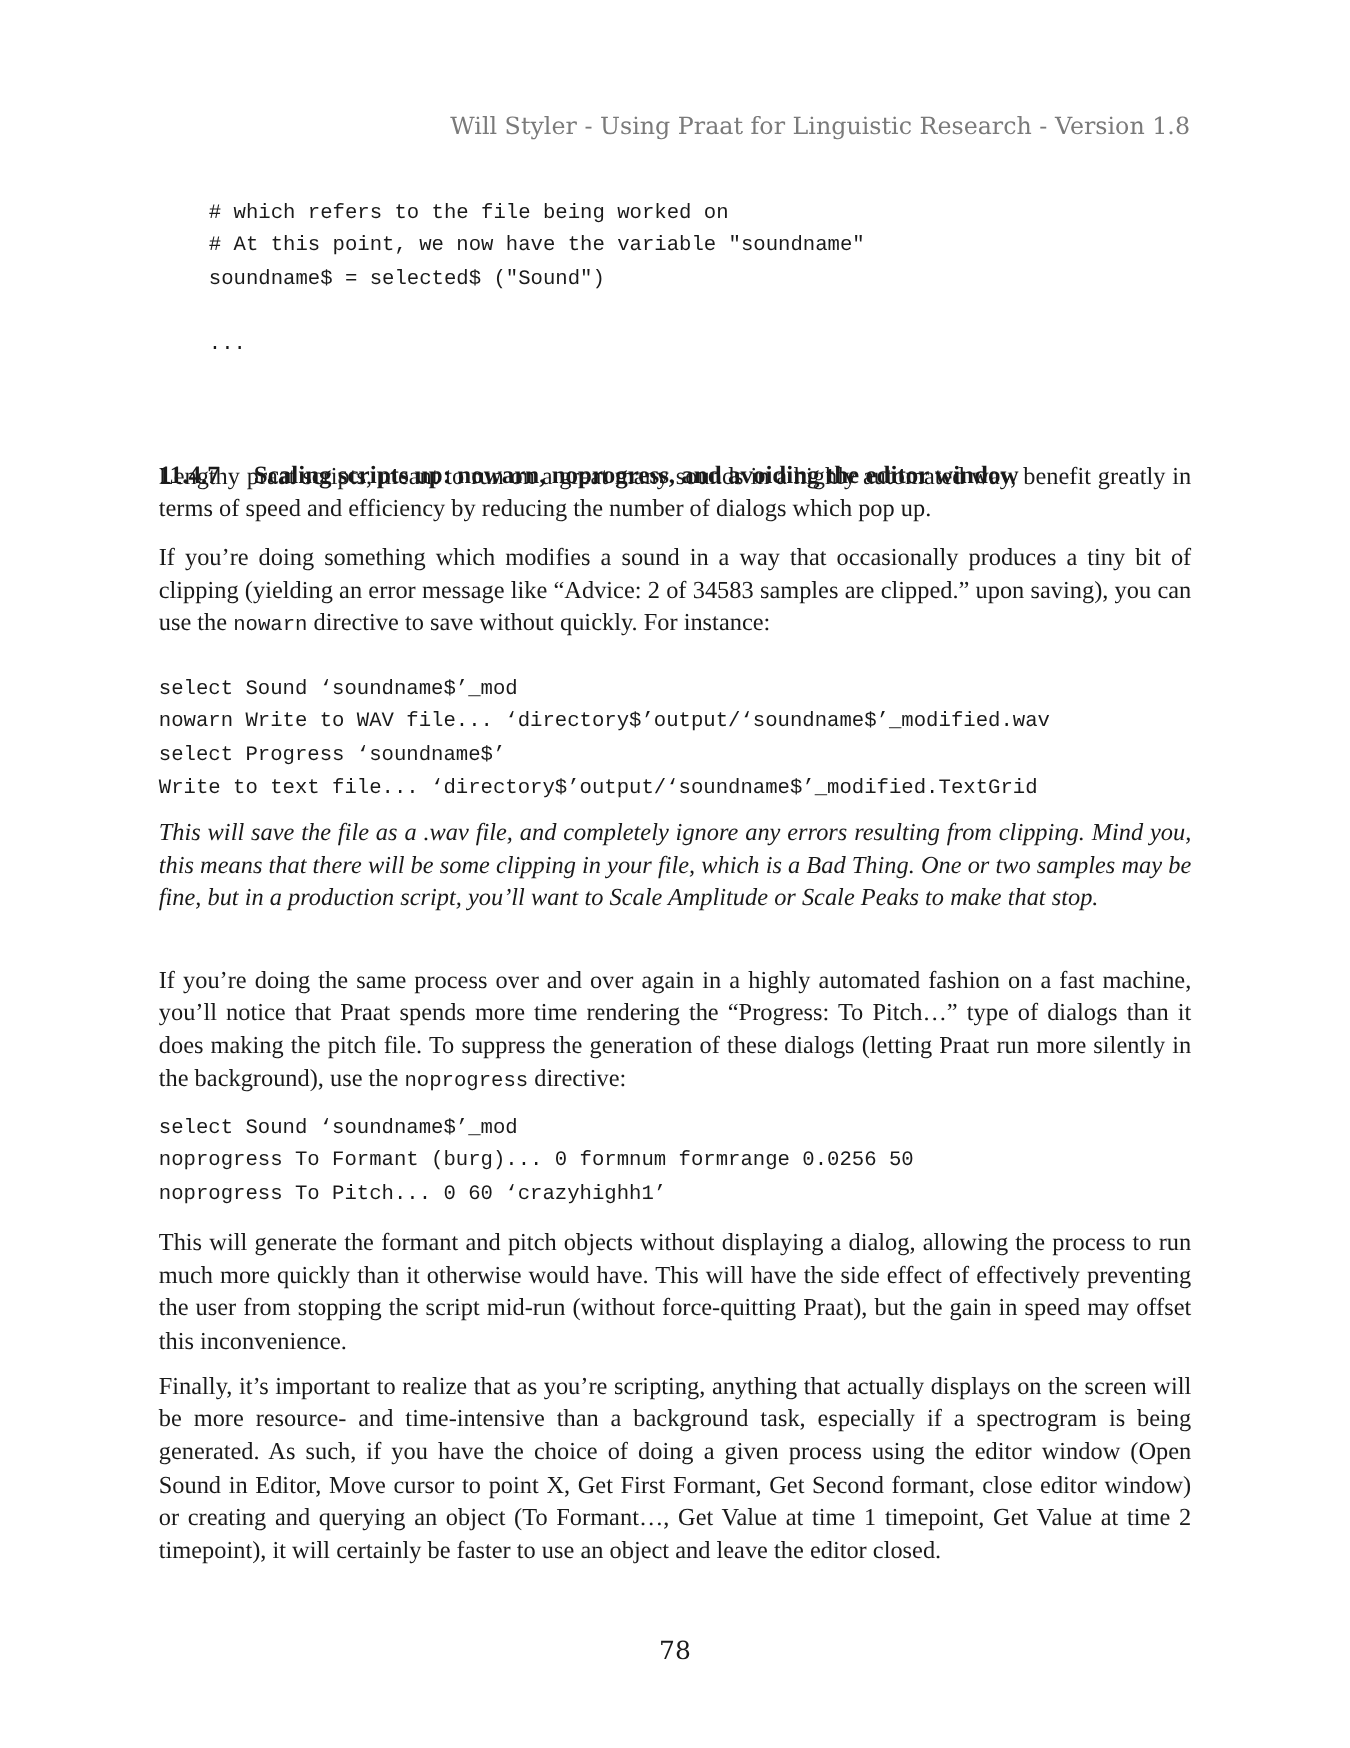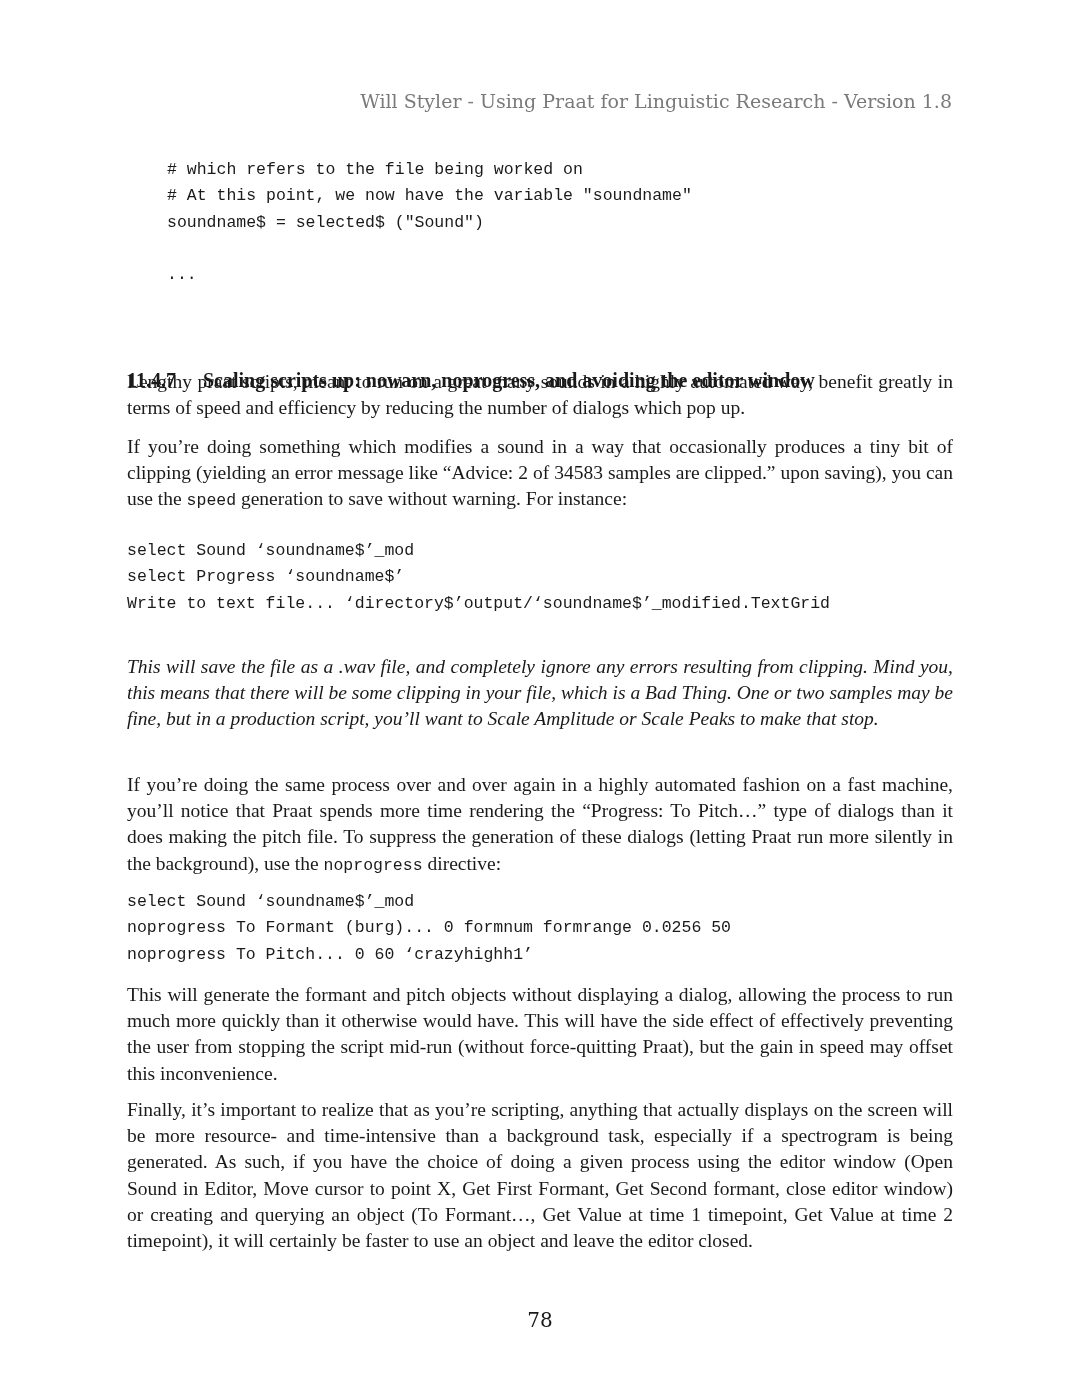--- a/index.html
+++ b/index.html
@@ -81,23 +81,23 @@
 <div class="running-header">Will Styler - Using Praat for Linguistic Research - Version 1.8</div>
 
 <div class="code code-intro"><div># which refers to the file being worked on</div><div># At this point, we now have the variable "soundname"</div><div>soundname$ = selected$ ("Sound")</div></div>
 
 <div class="code code-ellipsis">...</div>
 
 <div class="section-heading"><span class="num">11.4.7</span><span>Scaling scripts up: nowarn, noprogress, and avoiding the editor window</span></div>
 
 <p class="para" style="top:369px; margin:0;">Lengthy praat scripts, meant to run on a great many sounds in a highly automated way, benefit greatly in terms of speed and efficiency by reducing the number of dialogs which pop up.</p>
 
-<p class="para" style="top:434px; margin:0;"><span>If you’re doing something which modifies a sound in a way that occasionally produces a tiny bit of clipping (yielding an error message like “Advice: 2 of 34583 samples are clipped.” upon saving), you can use the </span><span class="mono">speed</span><span> generation to save without warning. For instance:</span></p>
+<p class="para" style="top:434px; margin:0;"><span>If you’re doing something which modifies a sound in a way that occasionally produces a tiny bit of clipping (yielding an error message like “Advice: 2 of 34583 samples are clipped.” upon saving), you can use the </span><span class="mono">nowarn</span><span> directive to save without quickly. For instance:</span></p>
 
-<div class="code code-block" style="top:538px;"><div>select Sound ‘soundname$’_mod</div><div>select Progress ‘soundname$’</div><div>Write to text file... ‘directory$’output/‘soundname$’_modified.TextGrid</div></div>
+<div class="code code-block" style="top:538px;"><div>select Sound ‘soundname$’_mod</div><div>nowarn Write to WAV file... ‘directory$’output/‘soundname$’_modified.wav</div><div>select Progress ‘soundname$’</div><div>Write to text file... ‘directory$’output/‘soundname$’_modified.TextGrid</div></div>
 
 <p class="para" style="top:654px; margin:0;font-style:italic;">This will save the file as a .wav file, and completely ignore any errors resulting from clipping. Mind you, this means that there will be some clipping in your file, which is a Bad Thing.  One or two samples may be fine, but in a production script, you’ll want to Scale Amplitude or Scale Peaks to make that stop.</p>
 
 <p class="para" style="top:772px; margin:0;"><span>If you’re doing the same process over and over again in a highly automated fashion on a fast machine, you’ll notice that Praat spends more time rendering the “Progress: To Pitch…” type of dialogs than it does making the pitch file.  To suppress the generation of these dialogs (letting Praat run more silently in the background), use the </span><span class="mono">noprogress</span><span> directive:</span></p>
 
 <div class="code code-block" style="top:889px;"><div>select Sound ‘soundname$’_mod</div><div>noprogress To Formant (burg)... 0 formnum formrange 0.0256 50</div><div>noprogress To Pitch... 0 60 ‘crazyhighh1’</div></div>
 
 <p class="para" style="top:982px; margin:0;">This will generate the formant and pitch objects without displaying a dialog, allowing the process to run much more quickly than it otherwise would have.  This will have the side effect of effectively preventing the user from stopping the script mid-run (without force-quitting Praat), but the gain in speed may offset this inconvenience.</p>
 
 <p class="para" style="top:1097px; margin:0;">Finally, it’s important to realize that as you’re scripting, anything that actually displays on the screen will be more resource- and time-intensive than a background task, especially if a spectrogram is being generated.  As such, if you have the choice of doing a given process using the editor window (Open Sound in Editor, Move cursor to point X, Get First Formant, Get Second formant, close editor window) or creating and querying an object (To Formant…, Get Value at time 1 timepoint, Get Value at time 2 timepoint), it will certainly be faster to use an object and leave the editor closed.</p>

